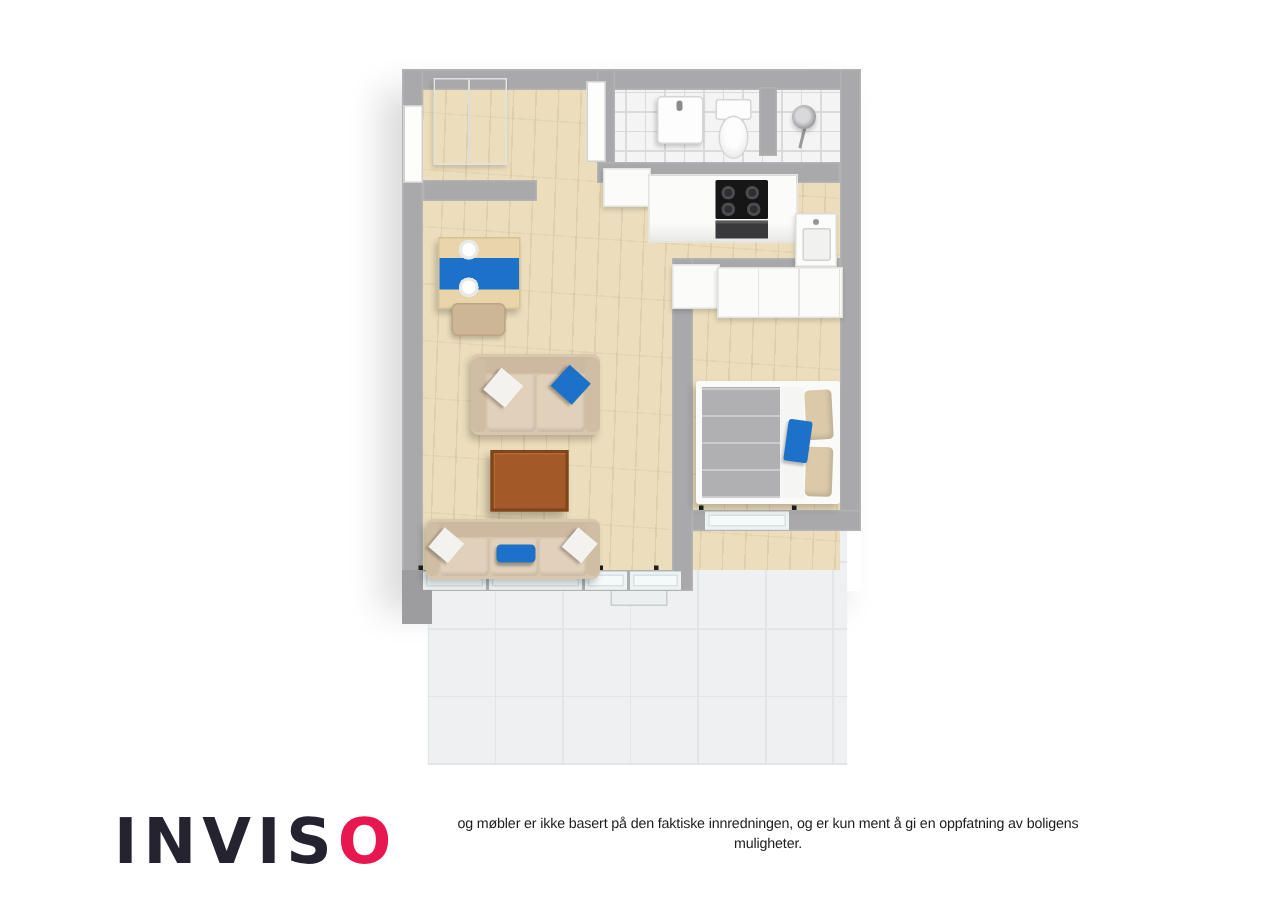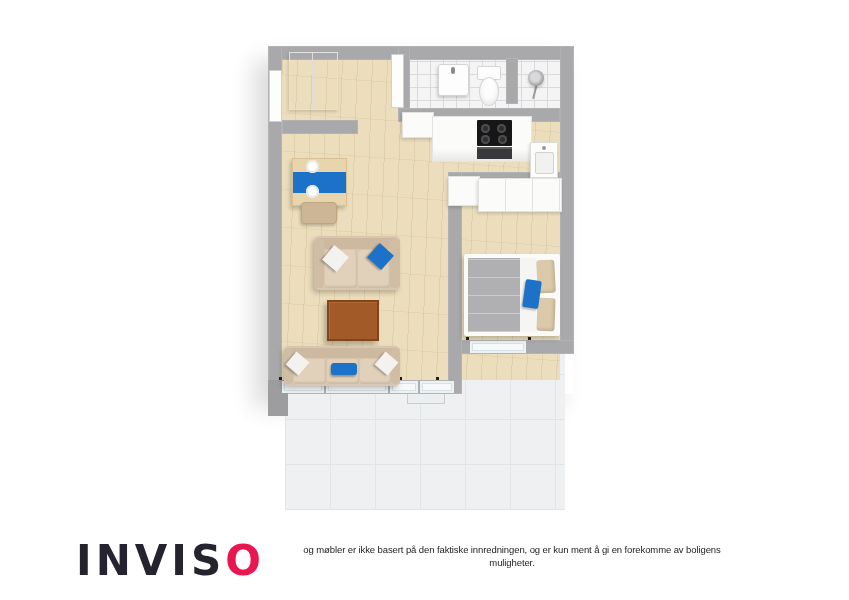--- a/index.html
+++ b/index.html
@@ -228,16 +228,16 @@
       <div class="seat s3"></div>
       <div class="pillow-w pw1"></div>
       <div class="pillow-w pw2"></div>
       <div class="pillow-b bc"></div>
     </div>
   </div>
 
   <div class="abs logo"><span>INVIS</span><span class="accent">O</span></div>
 
   <div class="abs disclaimer">
-    <div>og møbler er ikke basert på den faktiske innredningen, og er kun ment å gi en forekomme av boligens muligheter.</div>
+    <div>og møbler er ikke basert på den faktiske innredningen, og er kun ment å gi en oppfatning av boligens muligheter.</div>
   </div>
 
 </div>
 
 </body></html>

